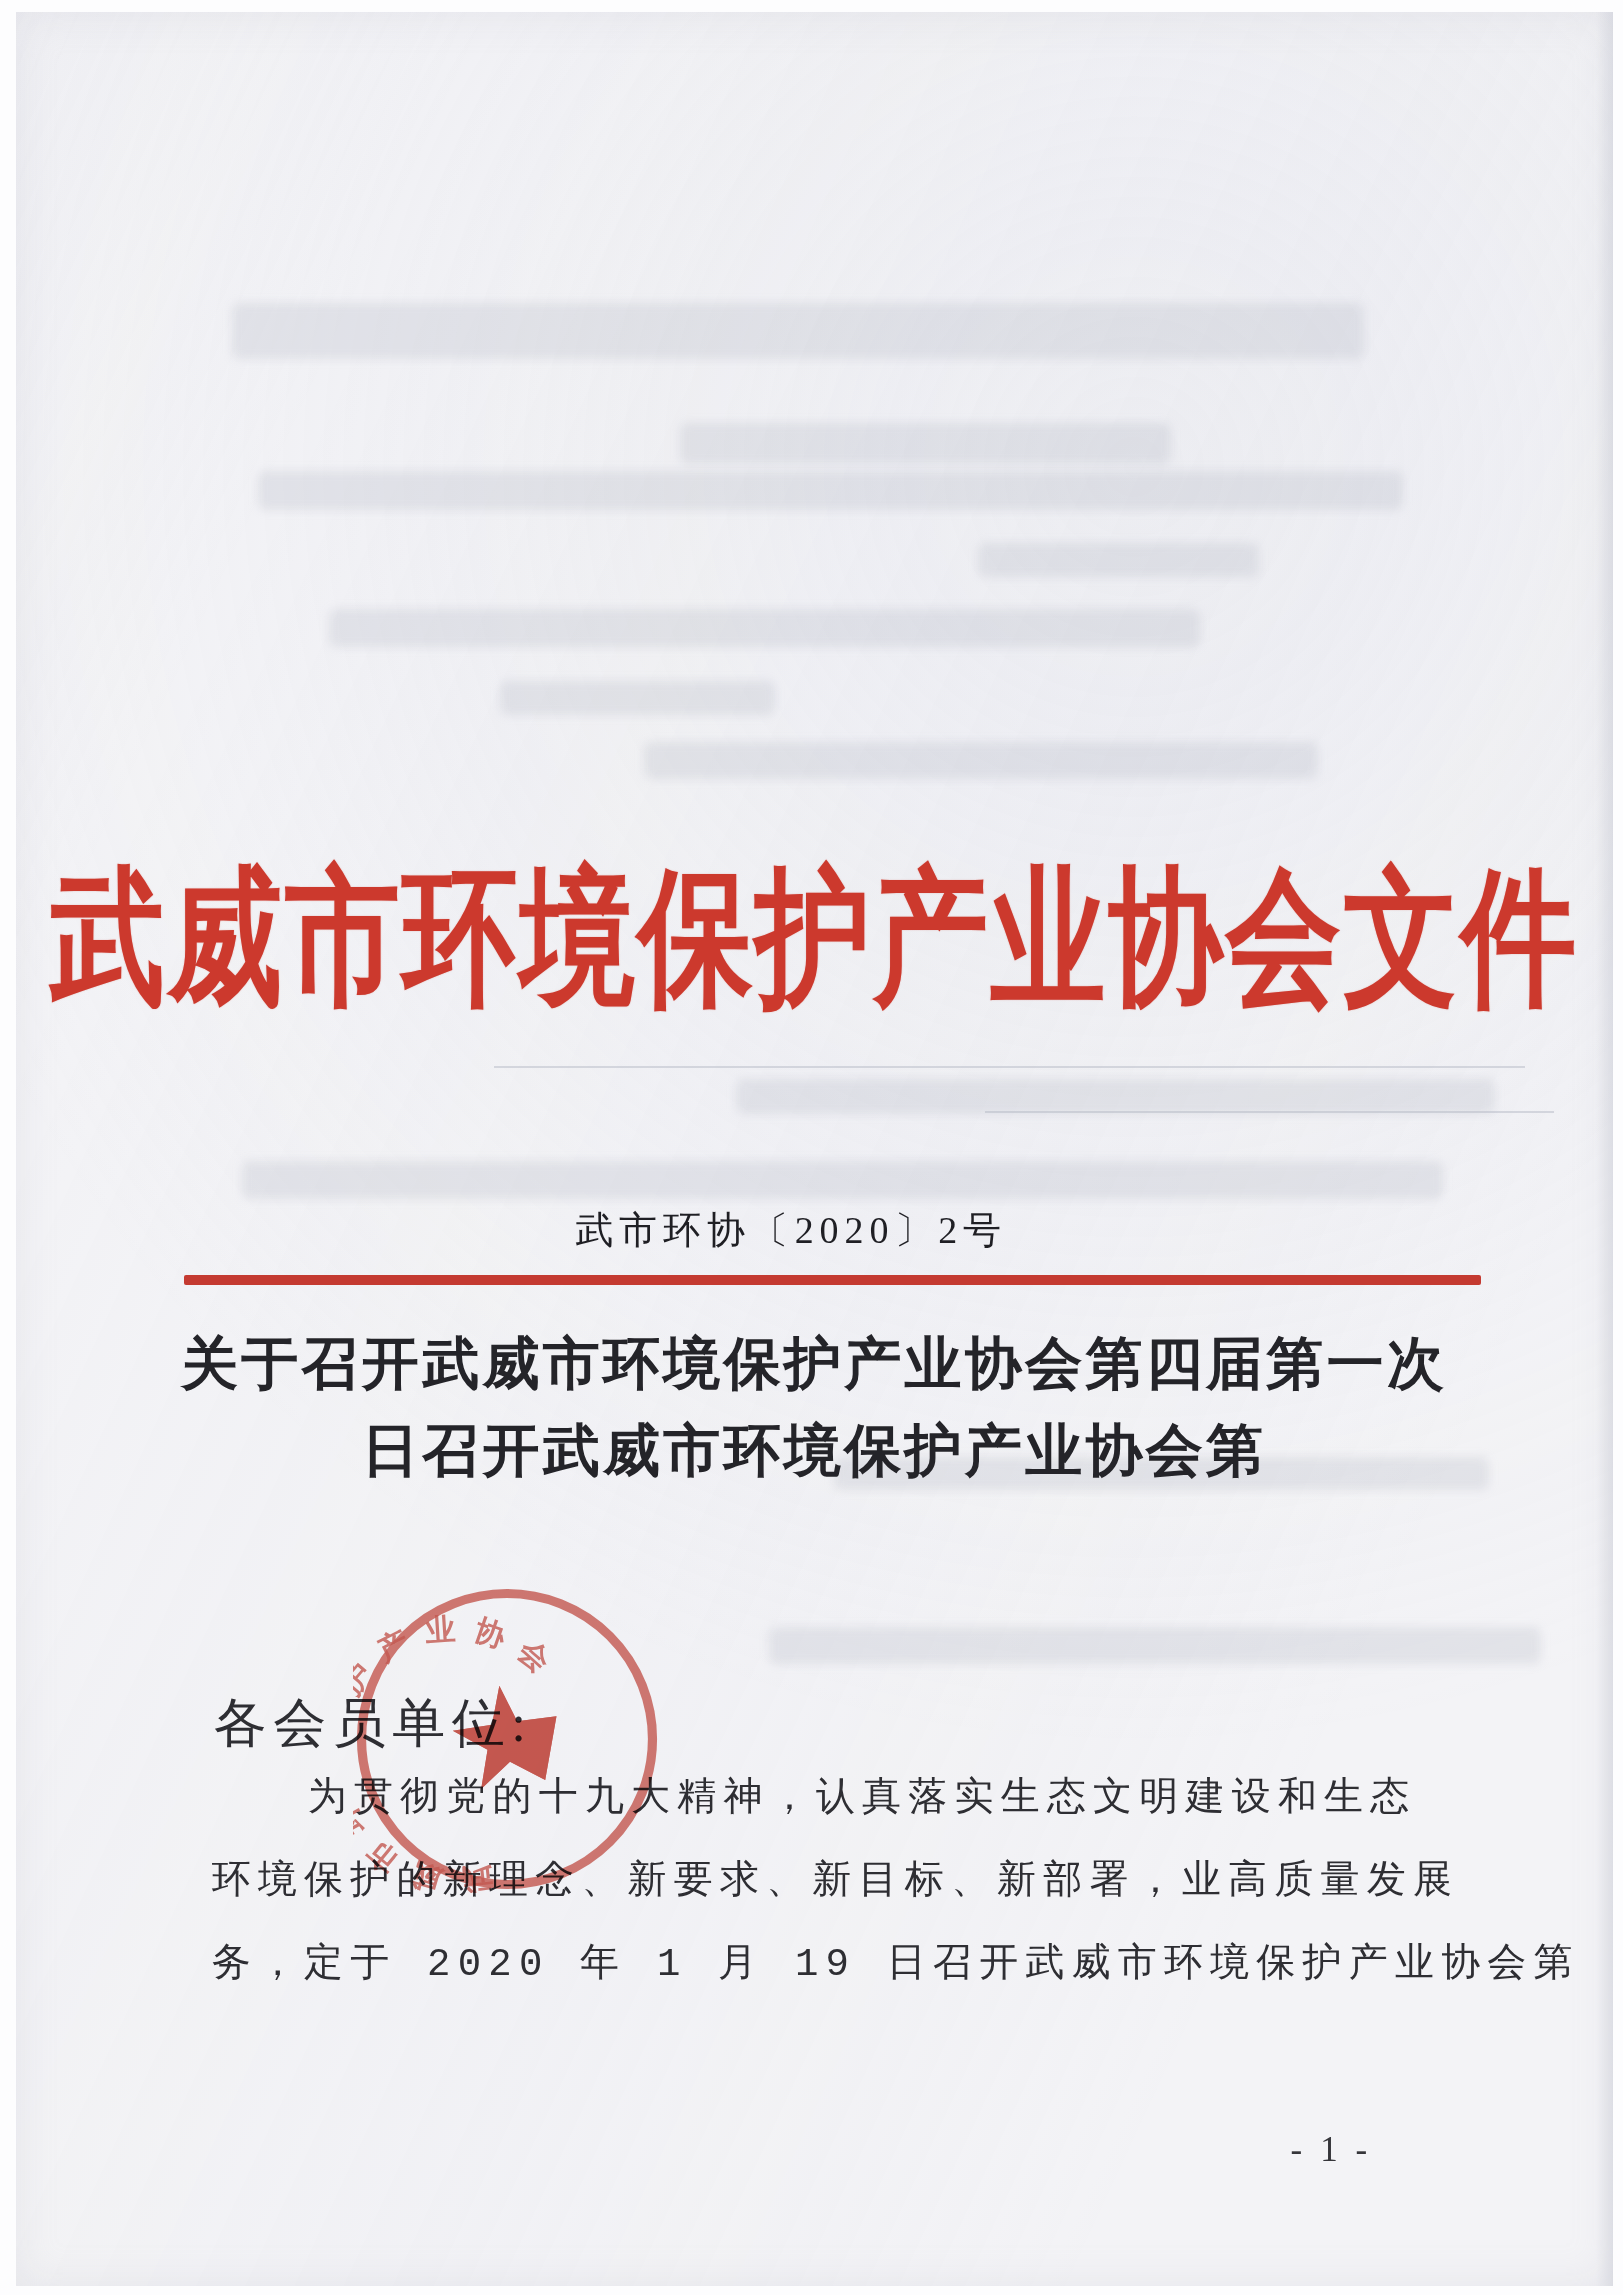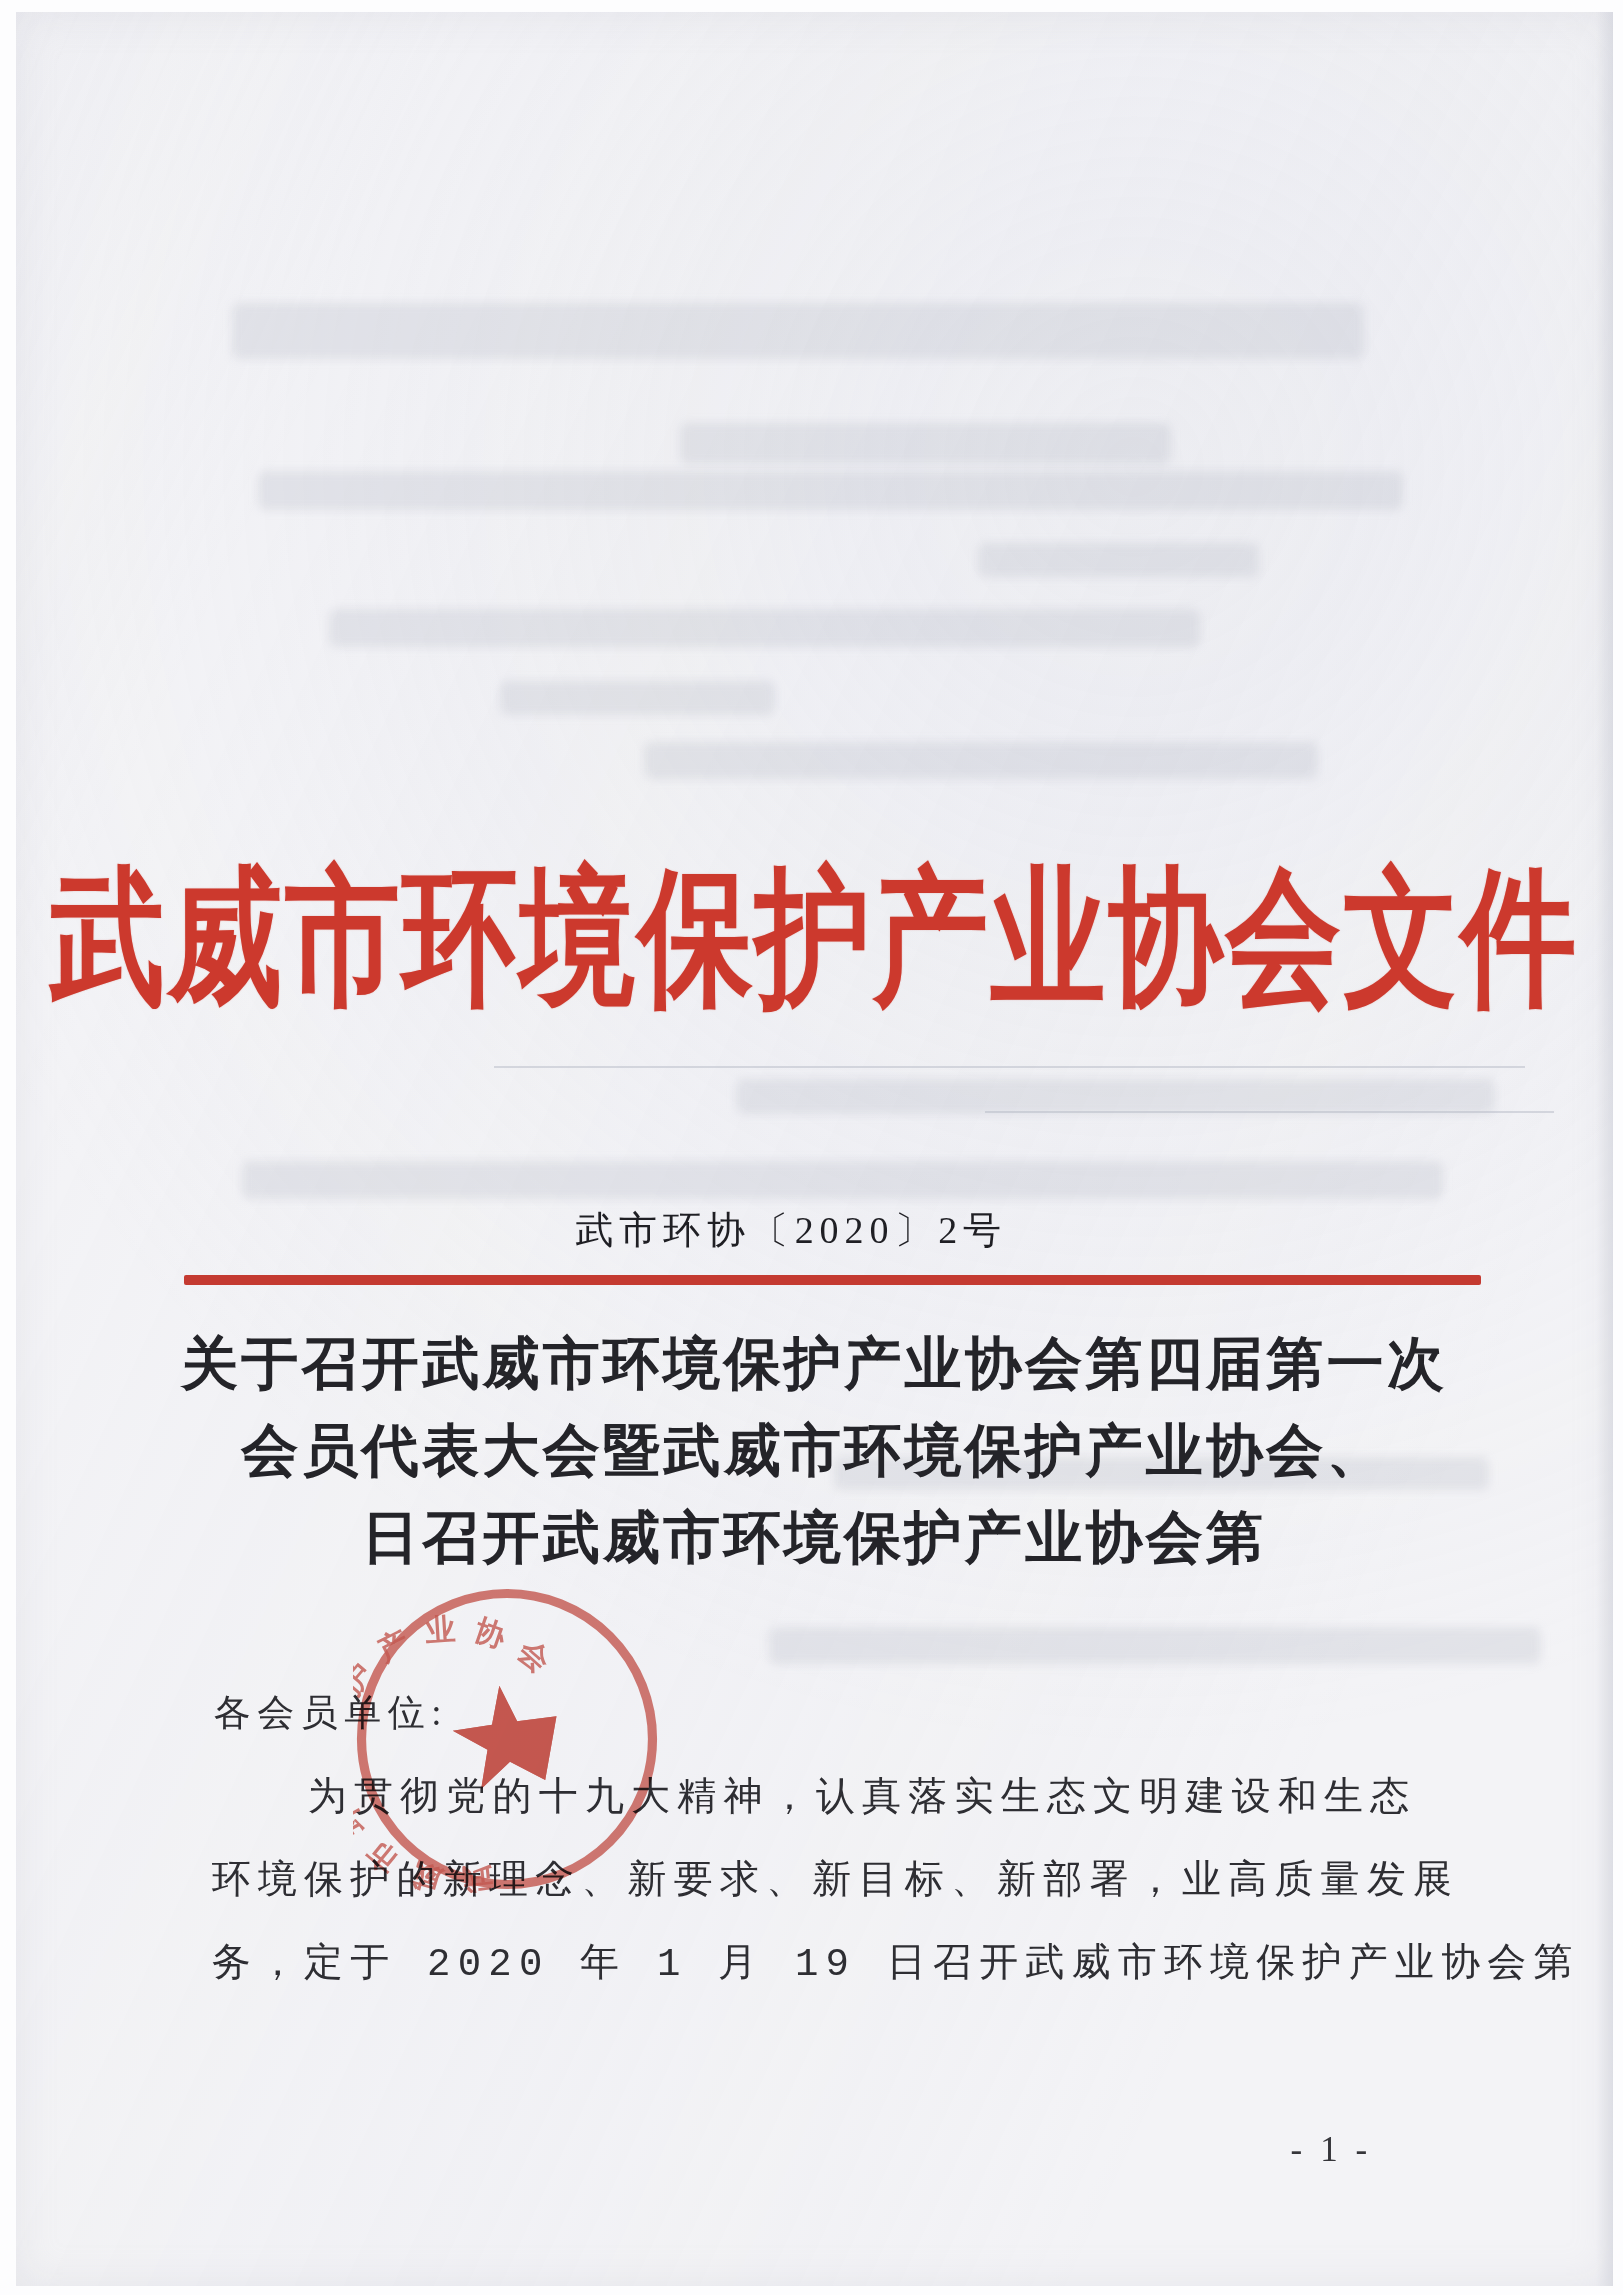--- a/index.html
+++ b/index.html
@@ -39,21 +39,21 @@
   .red-rule{
     position:absolute;left:168px;top:1263px;width:1297px;height:9.8px;
     background:var(--rule-red);border-radius:2px;
   }
   .subject{
     position:absolute;left:0;right:0;top:1308px;text-align:center;
     font-size:57px;line-height:87px;font-weight:700;letter-spacing:3.3px;
     color:var(--heading-ink);white-space:nowrap;
   }
   .salutation{
-    position:absolute;left:198px;top:1676px;font-size:37px;letter-spacing:6.5px;
+    position:absolute;left:198px;top:1676px;font-size:53px;letter-spacing:6.5px;
     color:var(--ink);white-space:nowrap;
   }
   .body-para{
     position:absolute;left:196px;top:1746px;width:1244px;
     font-size:39px;line-height:83px;letter-spacing:7.2px;color:var(--ink);
   }
   .body-para .bline{white-space:nowrap;font-family:Liberation Mono, monospace;}
   .body-para .bline.indent{text-indent:96px;}
   .page-number{
     position:absolute;left:1237px;top:2118px;width:157px;text-align:center;
@@ -87,21 +87,20 @@
     <div class="ghost" style="left:818px;top:1445px;width:655px;height:33px;"></div>
 
     <div class="red-title">武威市环境保护产业协会文件</div>
 
     <div class="doc-number">武市环协〔2020〕2号</div>
 
     <div class="red-rule"></div>
 
     <div class="subject">
       <div>关于召开武威市环境保护产业协会第四届第一次</div>
-      <div>会员代表大会暨武威市环境保护产业协会、</div>
       <div>日召开武威市环境保护产业协会第</div>
     </div>
 
     <div class="salutation">各会员单位:</div>
 
     <div class="body-para">
       <div class="bline indent">为贯彻党的十九大精神，认真落实生态文明建设和生态</div>
       <div class="bline">环境保护的新理念、新要求、新目标、新部署，业高质量发展</div>
       <div class="bline">务，定于 2020 年 1 月 19 日召开武威市环境保护产业协会第</div>
     </div>

